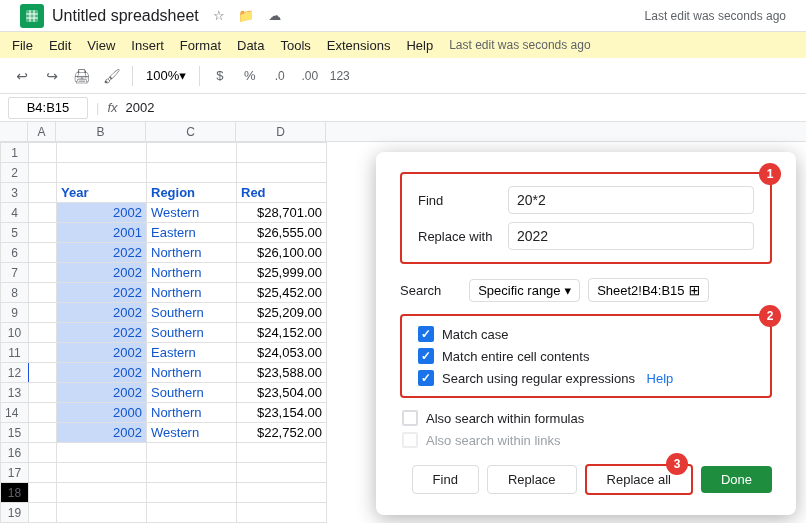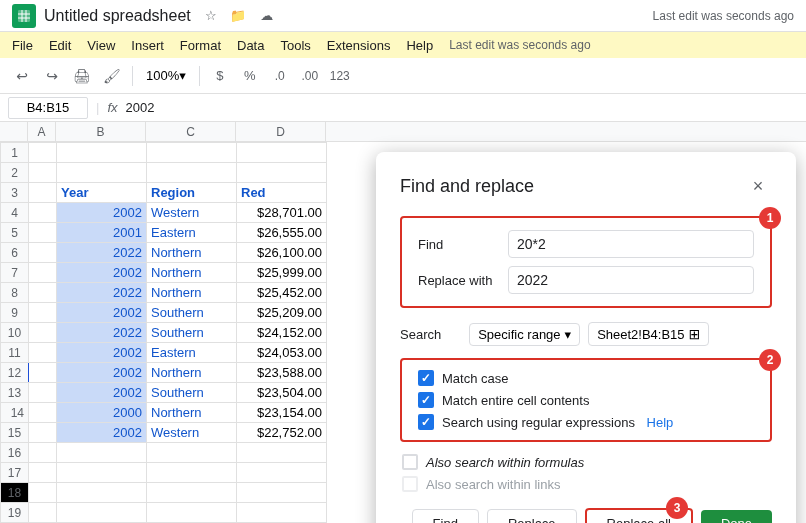--- a/index.html
+++ b/index.html
@@ -1,19 +1,19 @@
 <!DOCTYPE html>
 <html><head>
   <meta charset="utf-8">
   <style>
     * { box-sizing: border-box; margin: 0; padding: 0; }
     body { font-family: Arial, sans-serif; font-size: 13px; background: #fff; width: 806px; height: 523px; overflow: hidden; position: relative; }
 
     
-    .top-bar { display: flex; align-items: center; height: 32px; padding: 0 12px; background: #fff; border-bottom: 1px solid #e0e0e0; }
+    .top-bar { display: flex; align-items: center; height: 32px; padding: 0 20px; background: #fff; border-bottom: 1px solid #e0e0e0; }
     .app-icon { width: 24px; height: 24px; background: #0F9D58; border-radius: 3px; display: flex; align-items: center; justify-content: center; margin-right: 8px; }
     .app-icon svg { width: 16px; height: 16px; }
     .doc-title { font-size: 16px; color: #202124; margin-right: 8px; }
     .doc-icons { display: flex; gap: 4px; align-items: center; }
     .doc-icon-btn { width: 24px; height: 24px; display: flex; align-items: center; justify-content: center; border-radius: 4px; cursor: pointer; color: #5f6368; }
 
     
     .menu-bar { display: flex; align-items: center; height: 26px; padding: 0 4px; background: #fef9c3; font-size: 13px; color: #202124; }
     .menu-item { padding: 2px 8px; cursor: pointer; border-radius: 4px; }
     .autosave { font-size: 12px; color: #5f6368; margin-left: 8px; }
@@ -252,21 +252,21 @@
         <td style="text-align:right;">$23,588.00</td>
       </tr>
       <tr>
         <td style="background:#f8f9fa;border-right:1px solid #e0e0e0;text-align:center;font-size:12px;color:#5f6368;">13</td>
         <td></td>
         <td style="background:#c9daf8;text-align:right;color:#1155cc;">2002</td>
         <td style="color:#1155cc;">Southern</td>
         <td style="text-align:right;">$23,504.00</td>
       </tr>
       <tr>
-        <td style="background:#f8f9fa;border-right:1px solid #e0e0e0;text-align:right;font-size:12px;color:#5f6368;">14</td>
+        <td style="background:#f8f9fa;border-right:1px solid #e0e0e0;text-align:left;font-size:12px;color:#5f6368;">14</td>
         <td></td>
         <td style="background:#c9daf8;text-align:right;color:#1155cc;">2000</td>
         <td style="color:#1155cc;">Northern</td>
         <td style="text-align:right;">$23,154.00</td>
       </tr>
       <tr>
         <td style="background:#f8f9fa;border-right:1px solid #e0e0e0;text-align:center;font-size:12px;color:#5f6368;">15</td>
         <td></td>
         <td style="background:#c9daf8;text-align:right;color:#1155cc;">2002</td>
         <td style="color:#1155cc;">Western</td>
@@ -307,24 +307,20 @@
             <td></td>
             <td></td>
       </tr>
     </tbody>
       </table>
   </div>
 
   <div class="dialog-overlay">
     <div class="dialog">
 
-      <div class="dialog-header">
-        <span class="dialog-title">Find and replace</span>
-        <div class="dialog-close">×</div>
-      </div>
 
       <div class="fr-section" style="position:relative;">
         <div class="badge badge-1">1</div>
         <div class="fr-row">
           <span class="fr-label">Find</span>
           <input class="fr-input" value="20*2" style="">
         </div>
         <div class="fr-row">
           <span class="fr-label">Replace with</span>
           <input class="fr-input" value="2022" style="">
@@ -359,21 +355,21 @@
         </div>
         <div class="cb-row">
           <div class="cb-checkbox">
             <span class="checkmark">✓</span>
           </div>
           <span class="cb-label">Search using regular expressions&nbsp;</span>
           <a class="cb-link">Help</a>
         </div>
       </div>
 
-      <div class="cb-row" style="margin-bottom:6px;margin-left:2px;font-style:italic;">
+      <div class="cb-row" style="margin-bottom:6px;margin-left:2px;">
         <div class="cb-checkbox-unchecked"></div>
         <span class="cb-label">Also search within formulas</span>
       </div>
       <div class="cb-row" style="margin-bottom:0;margin-left:2px;">
         <div class="cb-checkbox-unchecked" style="border-color:#dadce0;opacity:0.5;"></div>
         <span class="cb-label-gray">Also search within links</span>
       </div>
 
       <div class="action-row">
         <div class="badge" style="position:absolute;top:-11px;right:84px;">3</div>

